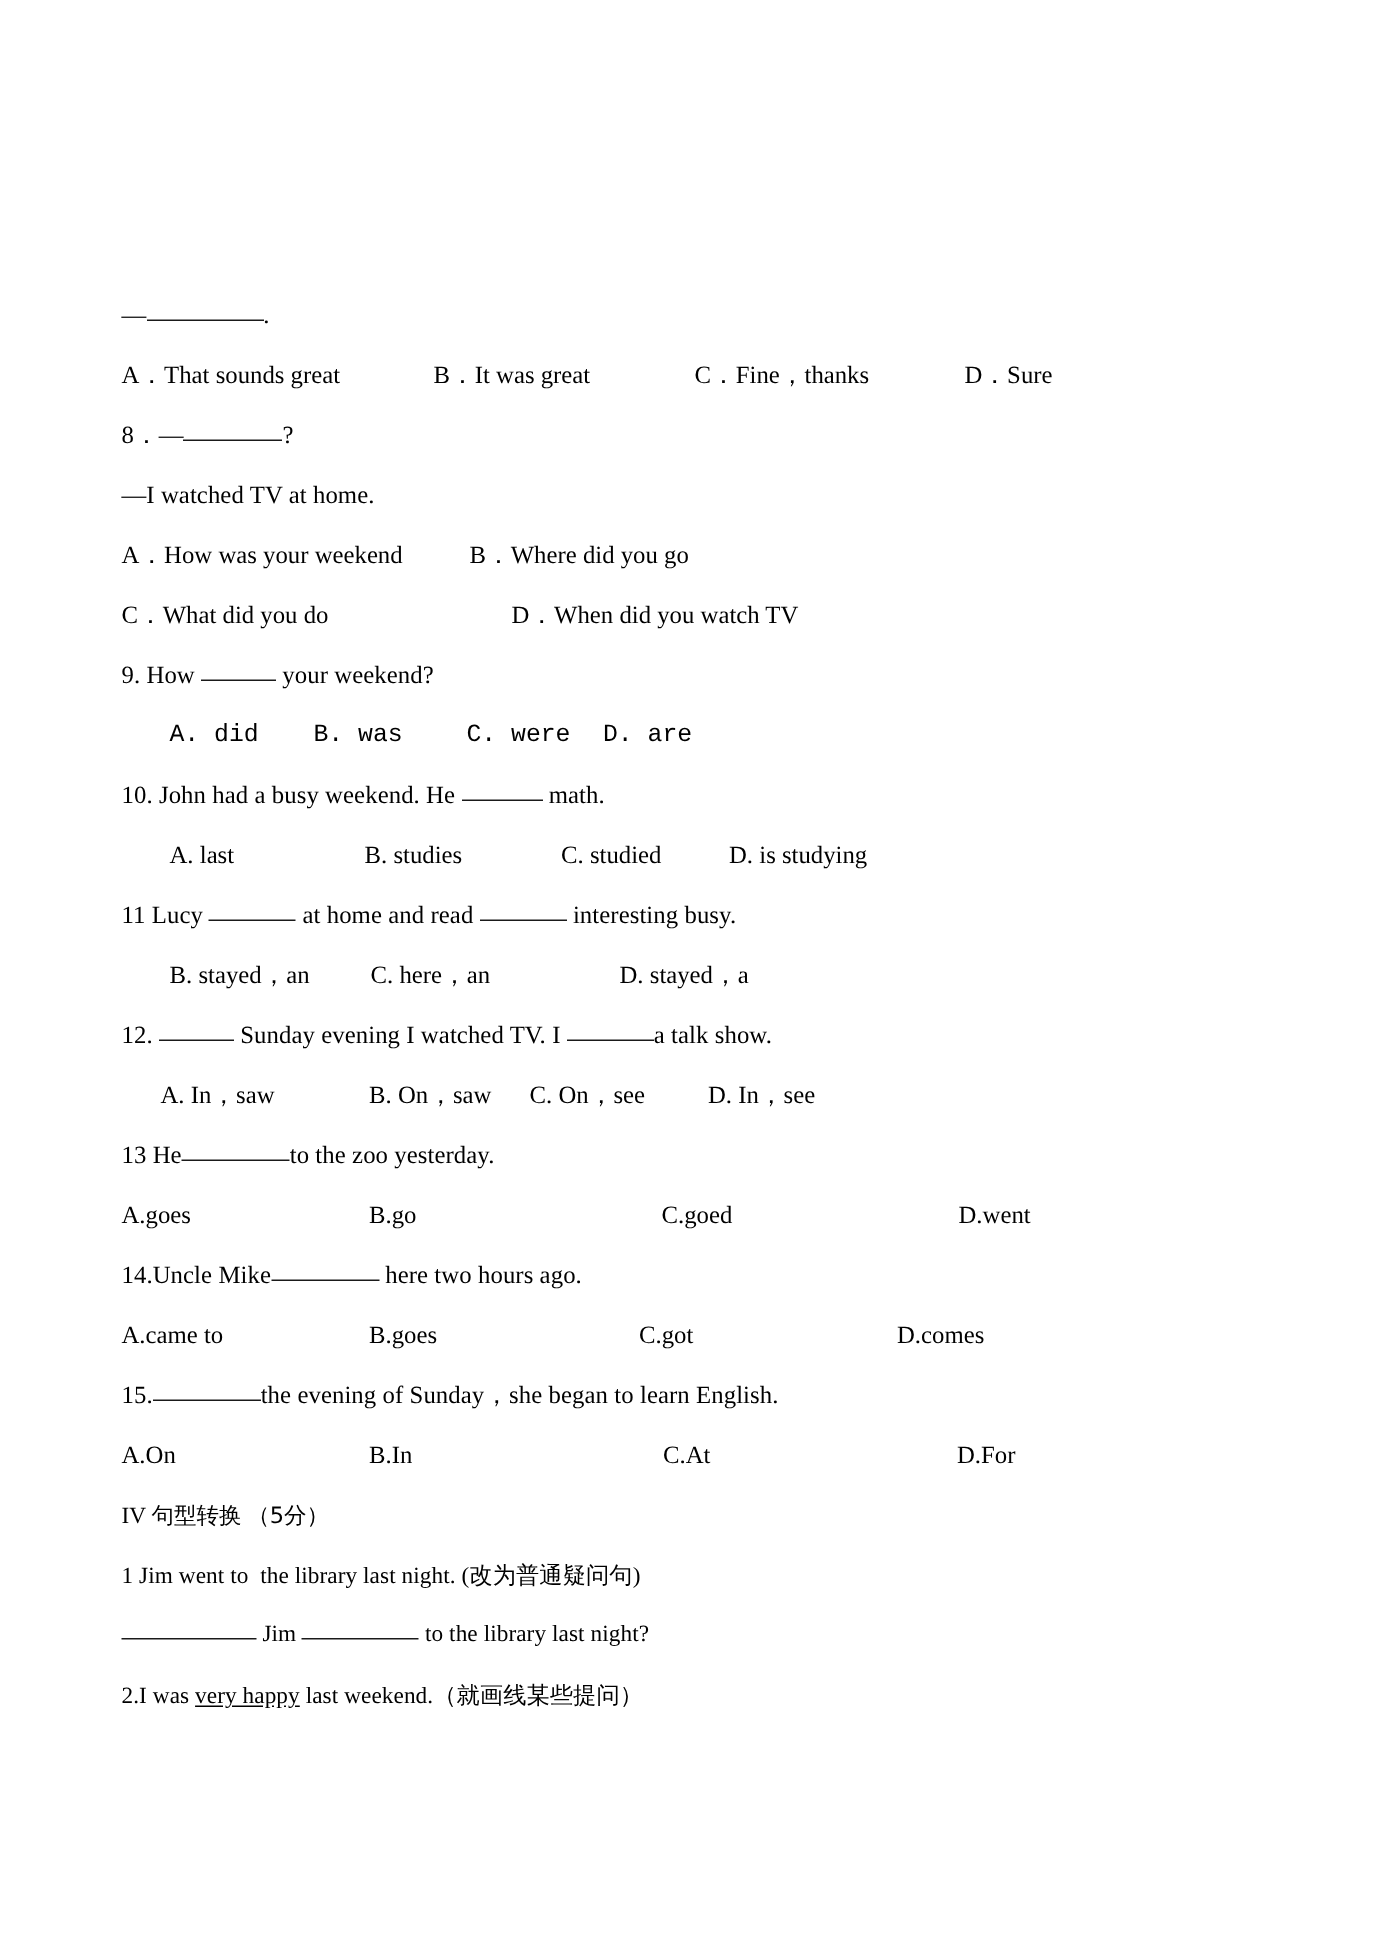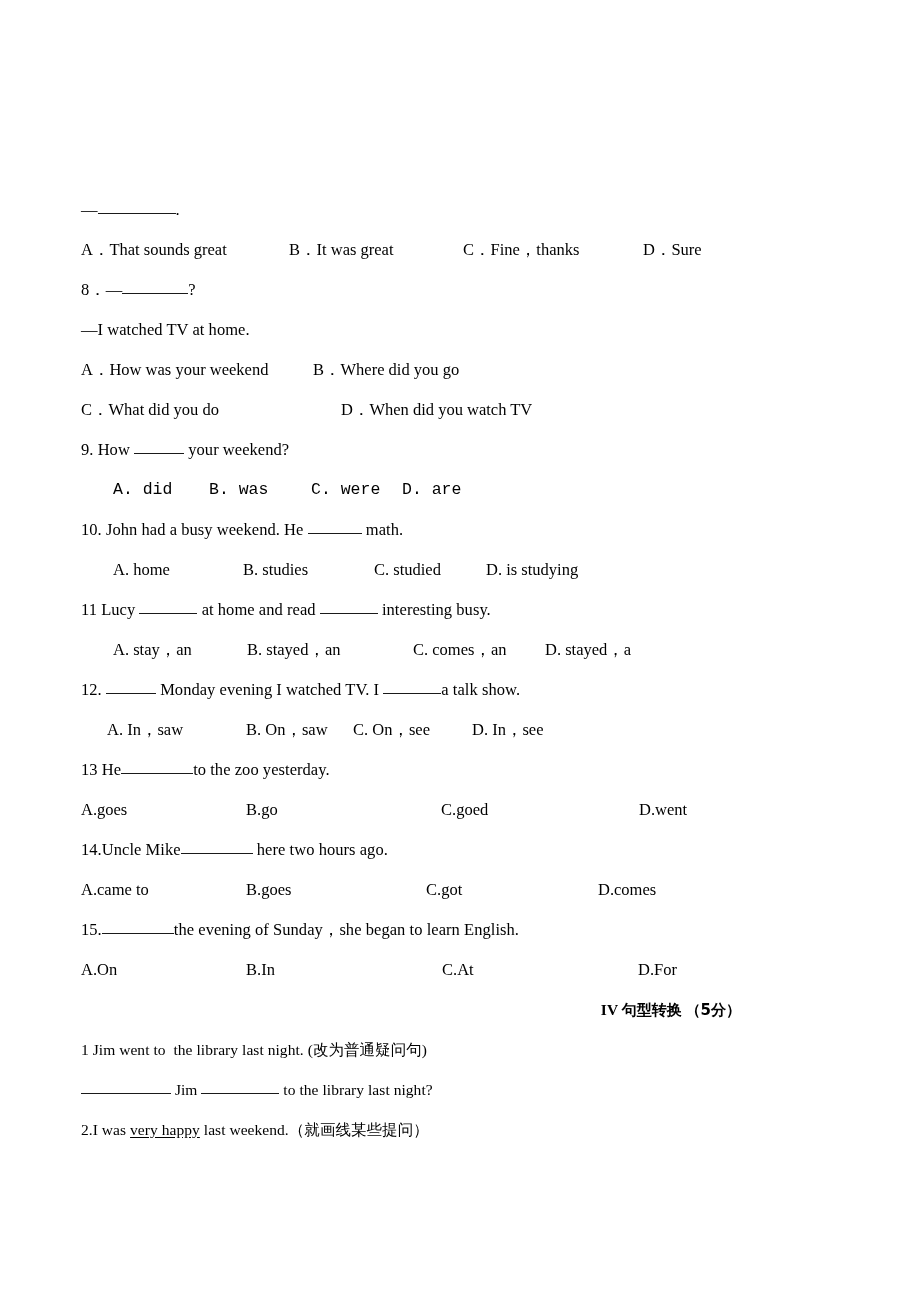--- a/index.html
+++ b/index.html
@@ -102,24 +102,23 @@
   .cols-q12 { padding-left: 26px; }
   .cols-q12 .col:nth-child(1) { width: 139px; }
   .cols-q12 .col:nth-child(2) { width: 107px; }
   .cols-q12 .col:nth-child(3) { width: 119px; }
 
   
   .section-head {
     font-size: 15.5px;
     line-height: 40px;
     height: 40px;
-    font-weight: bold;
+    font-weight: normal;
     white-space: pre;
     font-family: "Liberation Serif", "DejaVu Serif", serif;
-    text-align: right;
   }
   .cjk {
     font-family: "DejaVu Sans", "Liberation Sans", sans-serif;
     font-size: 15px;
   }
   .cjk-normal {
     font-family: "DejaVu Sans", "Liberation Sans", sans-serif;
     font-size: 15.5px;
     font-weight: normal;
   }
@@ -158,35 +157,34 @@
     <div class="line"><span>9. How </span><span class="blank w50"></span><span> your weekend?</span></div>
     <div class="optrow cols-q9">
       <span class="col">A. did</span>
       <span class="col">B. was</span>
       <span class="col">C. were</span>
       <span class="col">D. are</span>
     </div>
 
     <div class="line"><span>10. John had a busy weekend. He </span><span class="blank w54"></span><span> math.</span></div>
     <div class="optrow cols-q10">
-      <span class="col">A. home</span>
+      <span class="col">A. last</span>
       <span class="col">B. studies</span>
       <span class="col">C. studied</span>
       <span class="col">D. is studying</span>
     </div>
 
     <div class="line"><span>11 Lucy </span><span class="blank w58"></span><span> at home and read </span><span class="blank w58"></span><span> interesting busy.</span></div>
     <div class="optrow cols-q11">
-      <span class="col">A. stay，an</span>
       <span class="col">B. stayed，an</span>
-      <span class="col">C. comes，an</span>
+      <span class="col">C. here，an</span>
       <span class="col">D. stayed，a</span>
     </div>
 
-    <div class="line"><span>12. </span><span class="blank w50"></span><span> Monday evening I watched TV. I </span><span class="blank w58"></span><span>a talk show.</span></div>
+    <div class="line"><span>12. </span><span class="blank w50"></span><span> Sunday evening I watched TV. I </span><span class="blank w58"></span><span>a talk show.</span></div>
     <div class="optrow cols-q12">
       <span class="col">A. In，saw</span>
       <span class="col">B. On，saw</span>
       <span class="col">C. On，see</span>
       <span class="col">D. In，see</span>
     </div>
 
     <div class="line"><span>13 He</span><span class="blank w72"></span><span>to the zoo yesterday.</span></div>
     <div class="optrow">
       <span class="col" style="width:165px">A.goes</span>

